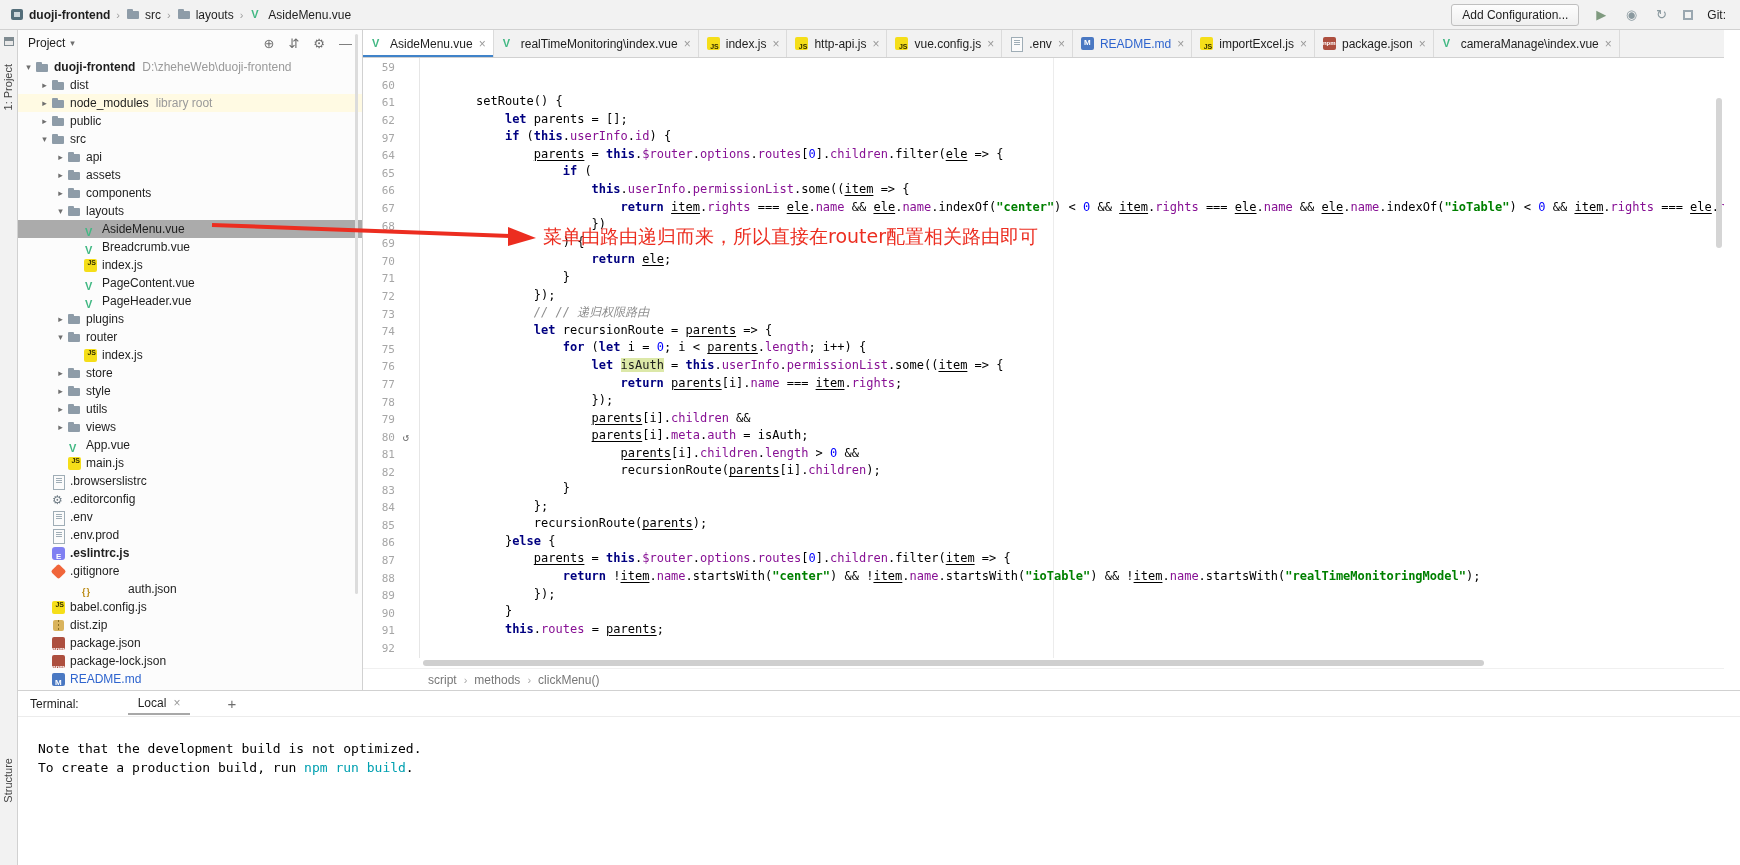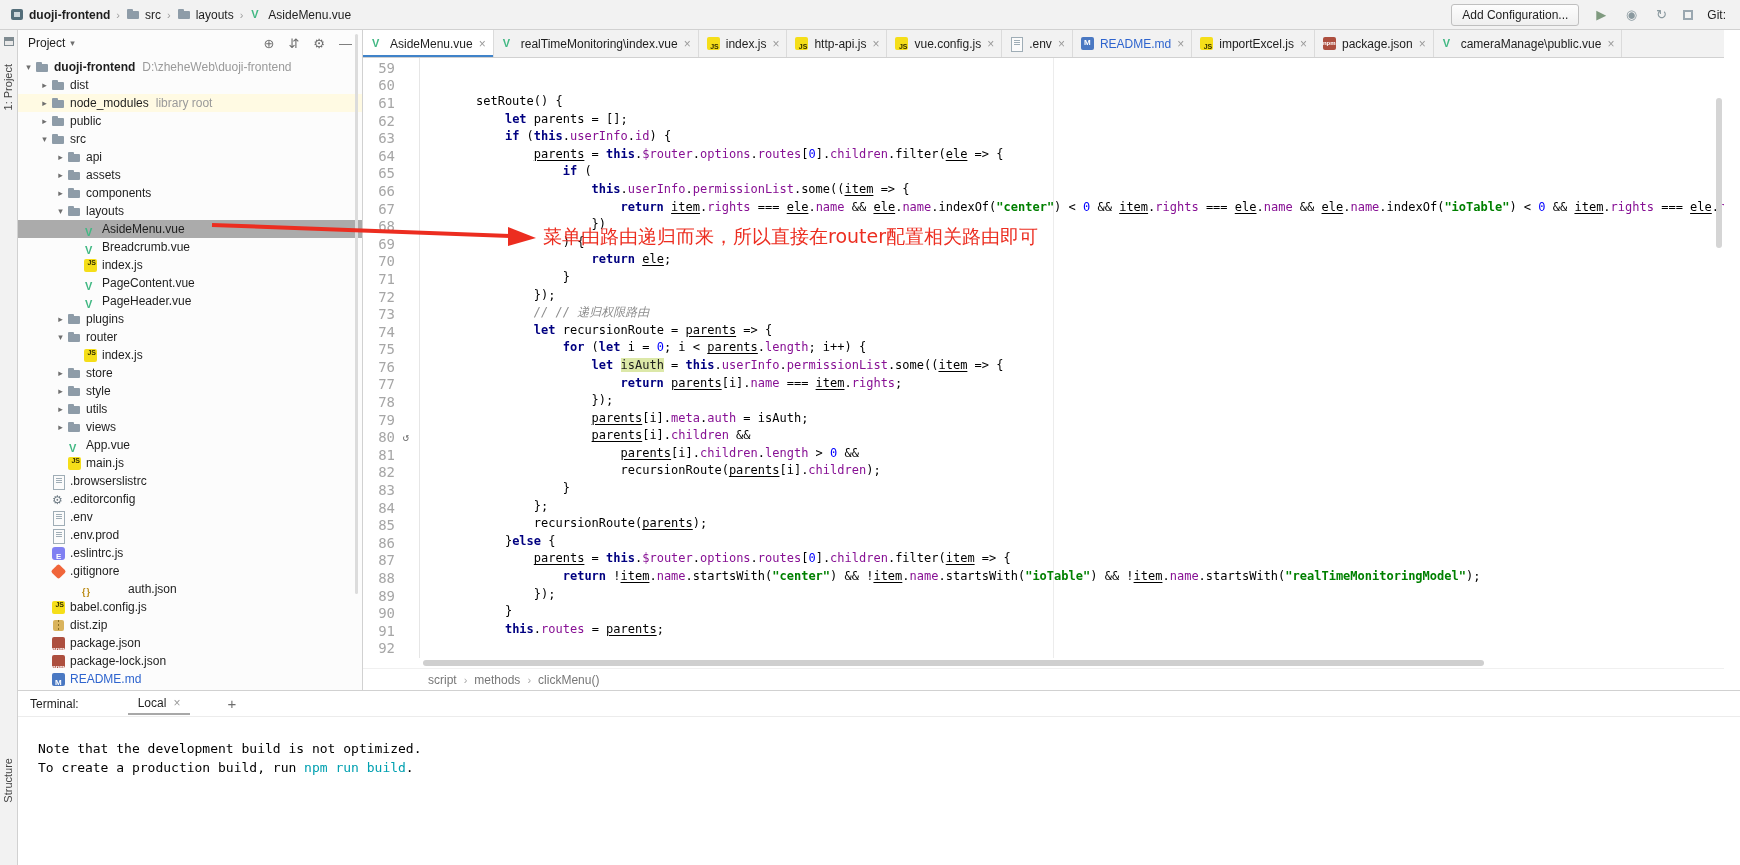--- a/index.html
+++ b/index.html
@@ -58,21 +58,21 @@
   .tab { display:flex; align-items:center; padding:0 7px; border-right:1px solid #DBDBDB; cursor:default; }
   .tab.active { background:#FFF; box-shadow:inset 0 -2px 0 var(--tab-accent-blue,#4083C9); }
   .tab-label { margin:0 4px 0 1px; }
   .tab-close { color:#9A9A9A; font-size:12px; margin-left:2px; }
 
   .code-wrap { flex:1; display:flex; position:relative; overflow:hidden; background:#fff;
                font-family:"DejaVu Sans Mono","Liberation Mono",monospace; font-size:12px; }
   .margin-guide { position:absolute; left:690px; top:0; bottom:0; width:1px; background:#ECECEC; }
   .gutter { width:57px; flex:none; border-right:1px solid #E6E6E6; padding-top:1px; }
   .gl { height:17.6px; display:flex; align-items:center; }
-  .lnum { width:32px; text-align:right; font-size:14px; color:#A6A6A6; flex:none; }
+  .lnum { width:32px; text-align:right; font-size:11px; color:#A6A6A6; flex:none; }
   .gicon { width:22px; text-align:center; color:#6E6E6E; font-size:11px; }
   .code { flex:1; min-width:0; padding:1px 0 0 56px; position:relative;margin-top:34px; }
   .cl { height:17.6px; line-height:17.6px; white-space:pre; }
   .tk-p { color:#000; }
   .tk-k { color:var(--keyword-navy,#000080); font-weight:bold; }
   .tk-s { color:var(--string-green,#008000); font-weight:bold; }
   .tk-c { color:var(--comment-gray,#8C8C8C); font-style:italic; }
   .tk-n { color:var(--number-blue,#0000FF); }
   .tk-d { color:var(--field-purple,#871094); }
   .tk-u { color:#000; text-decoration:underline; text-underline-offset:2px; }
@@ -319,21 +319,21 @@
           <div class="trow" style="padding-left: 20px;">
             <span class="chev"></span>
             <span class="ic ic-txt"></span>
             <span class="tlabel">.env</span>
           </div>
           <div class="trow" style="padding-left: 20px;">
             <span class="chev"></span>
             <span class="ic ic-txt"></span>
             <span class="tlabel">.env.prod</span>
           </div>
-          <div class="trow" style="padding-left: 20px;">
+          <div class="trow" style="padding-left: 20px; font-weight: bold;">
             <span class="chev"></span>
             <span class="ic ic-eslint"></span>
             <span class="tlabel">.eslintrc.js</span>
           </div>
           <div class="trow" style="padding-left: 20px;">
             <span class="chev"></span>
             <span class="ic ic-git"></span>
             <span class="tlabel">.gitignore</span>
           </div>
           <div class="trow" style="padding-left: 20px; gap: 29px;">
@@ -412,21 +412,21 @@
             <span class="tab-label">importExcel.js</span>
             <span class="tab-close">×</span>
           </div>
           <div class="tab">
             <span class="ic ic-npm"></span>
             <span class="tab-label">package.json</span>
             <span class="tab-close">×</span>
           </div>
           <div class="tab">
             <span class="ic ic-vue"></span>
-            <span class="tab-label">cameraManage\public.vue</span>
+            <span class="tab-label">cameraManage\index.vue</span>
             <span class="tab-close">×</span>
           </div>
         </div>
       <div class="code-wrap">
         <div class="margin-guide"></div>
         <div class="gutter">
             <div class="gl">
               <span class="lnum">59</span>
               <span class="gicon"></span>
             </div>
@@ -436,21 +436,21 @@
             </div>
             <div class="gl">
               <span class="lnum">61</span>
               <span class="gicon"></span>
             </div>
             <div class="gl">
               <span class="lnum">62</span>
               <span class="gicon"></span>
             </div>
             <div class="gl">
-              <span class="lnum">63</span>
+              <span class="lnum">97</span>
               <span class="gicon"></span>
             </div>
             <div class="gl">
               <span class="lnum">64</span>
               <span class="gicon"></span>
             </div>
             <div class="gl">
               <span class="lnum">65</span>
               <span class="gicon"></span>
             </div>
@@ -575,22 +575,22 @@
             <div class="cl"><span class="tk-p">            ) {</span></div>
             <div class="cl"><span class="tk-p">                </span><span class="tk-k">return</span><span class="tk-p"> </span><span class="tk-u">ele</span><span class="tk-p">;</span></div>
             <div class="cl"><span class="tk-p">            }</span></div>
             <div class="cl"><span class="tk-p">        });</span></div>
             <div class="cl"><span class="tk-p">        </span><span class="tk-c">// // 递归权限路由</span></div>
             <div class="cl"><span class="tk-p">        </span><span class="tk-k">let</span><span class="tk-p"> recursionRoute = </span><span class="tk-u">parents</span><span class="tk-p"> =&gt; {</span></div>
             <div class="cl"><span class="tk-p">            </span><span class="tk-k">for</span><span class="tk-p"> (</span><span class="tk-k">let</span><span class="tk-p"> i = </span><span class="tk-n">0</span><span class="tk-p">; i &lt; </span><span class="tk-u">parents</span><span class="tk-p">.</span><span class="tk-d">length</span><span class="tk-p">; i++) {</span></div>
             <div class="cl"><span class="tk-p">                </span><span class="tk-k">let</span><span class="tk-p"> </span><span class="tk-h">isAuth</span><span class="tk-p"> = </span><span class="tk-k">this</span><span class="tk-p">.</span><span class="tk-d">userInfo</span><span class="tk-p">.</span><span class="tk-d">permissionList</span><span class="tk-p">.some((</span><span class="tk-u">item</span><span class="tk-p"> =&gt; {</span></div>
             <div class="cl"><span class="tk-p">                    </span><span class="tk-k">return</span><span class="tk-p"> </span><span class="tk-u">parents</span><span class="tk-p">[i].</span><span class="tk-d">name</span><span class="tk-p"> === </span><span class="tk-u">item</span><span class="tk-p">.</span><span class="tk-d">rights</span><span class="tk-p">;</span></div>
             <div class="cl"><span class="tk-p">                });</span></div>
+            <div class="cl"><span class="tk-p">                </span><span class="tk-u">parents</span><span class="tk-p">[i].</span><span class="tk-d">children</span><span class="tk-p"> &amp;&amp;</span></div>
             <div class="cl"><span class="tk-p">                </span><span class="tk-u">parents</span><span class="tk-p">[i].</span><span class="tk-d">meta</span><span class="tk-p">.</span><span class="tk-d">auth</span><span class="tk-p"> = isAuth;</span></div>
-            <div class="cl"><span class="tk-p">                </span><span class="tk-u">parents</span><span class="tk-p">[i].</span><span class="tk-d">children</span><span class="tk-p"> &amp;&amp;</span></div>
             <div class="cl"><span class="tk-p">                    </span><span class="tk-u">parents</span><span class="tk-p">[i].</span><span class="tk-d">children</span><span class="tk-p">.</span><span class="tk-d">length</span><span class="tk-p"> &gt; </span><span class="tk-n">0</span><span class="tk-p"> &amp;&amp;</span></div>
             <div class="cl"><span class="tk-p">                    recursionRoute(</span><span class="tk-u">parents</span><span class="tk-p">[i].</span><span class="tk-d">children</span><span class="tk-p">);</span></div>
             <div class="cl"><span class="tk-p">            }</span></div>
             <div class="cl"><span class="tk-p">        };</span></div>
             <div class="cl"><span class="tk-p">        recursionRoute(</span><span class="tk-u">parents</span><span class="tk-p">);</span></div>
             <div class="cl"><span class="tk-p">    }</span><span class="tk-k">else</span><span class="tk-p"> {</span></div>
             <div class="cl"><span class="tk-p">        </span><span class="tk-u">parents</span><span class="tk-p"> = </span><span class="tk-k">this</span><span class="tk-p">.</span><span class="tk-d">$router</span><span class="tk-p">.</span><span class="tk-d">options</span><span class="tk-p">.</span><span class="tk-d">routes</span><span class="tk-p">[</span><span class="tk-n">0</span><span class="tk-p">].</span><span class="tk-d">children</span><span class="tk-p">.filter(</span><span class="tk-u">item</span><span class="tk-p"> =&gt; {</span></div>
             <div class="cl"><span class="tk-p">            </span><span class="tk-k">return</span><span class="tk-p"> !</span><span class="tk-u">item</span><span class="tk-p">.</span><span class="tk-d">name</span><span class="tk-p">.startsWith(</span><span class="tk-s">"center"</span><span class="tk-p">) &amp;&amp; !</span><span class="tk-u">item</span><span class="tk-p">.</span><span class="tk-d">name</span><span class="tk-p">.startsWith(</span><span class="tk-s">"ioTable"</span><span class="tk-p">) &amp;&amp; !</span><span class="tk-u">item</span><span class="tk-p">.</span><span class="tk-d">name</span><span class="tk-p">.startsWith(</span><span class="tk-s">"realTimeMonitoringModel"</span><span class="tk-p">);</span></div>
             <div class="cl"><span class="tk-p">        });</span></div>
             <div class="cl"><span class="tk-p">    }</span></div>

